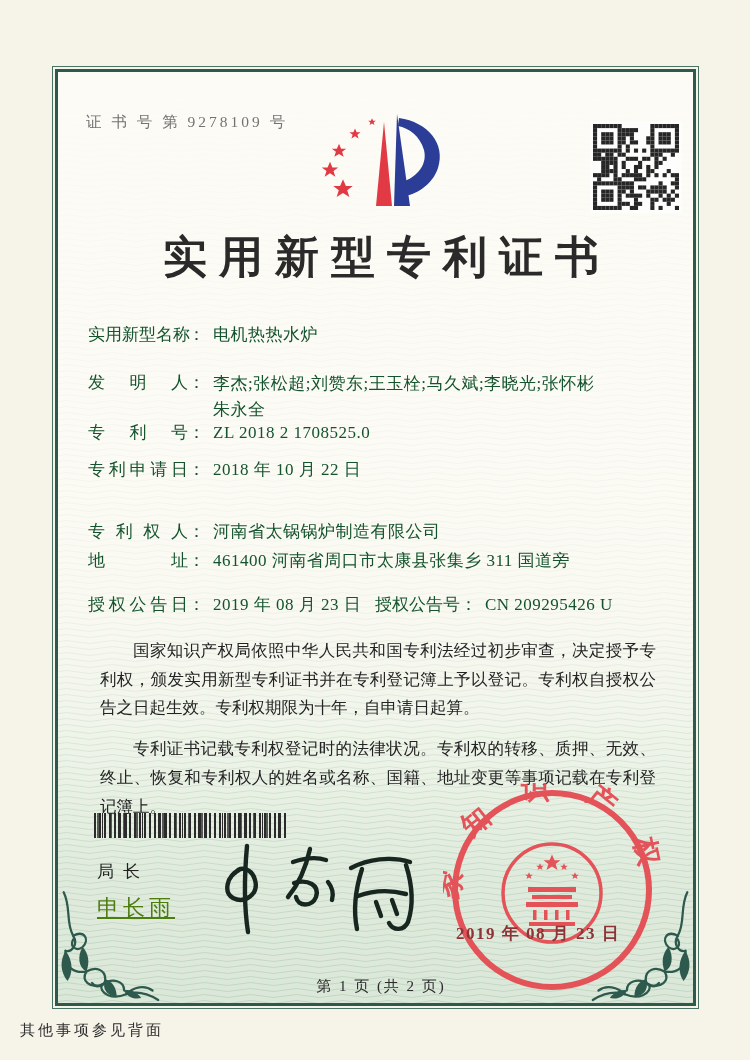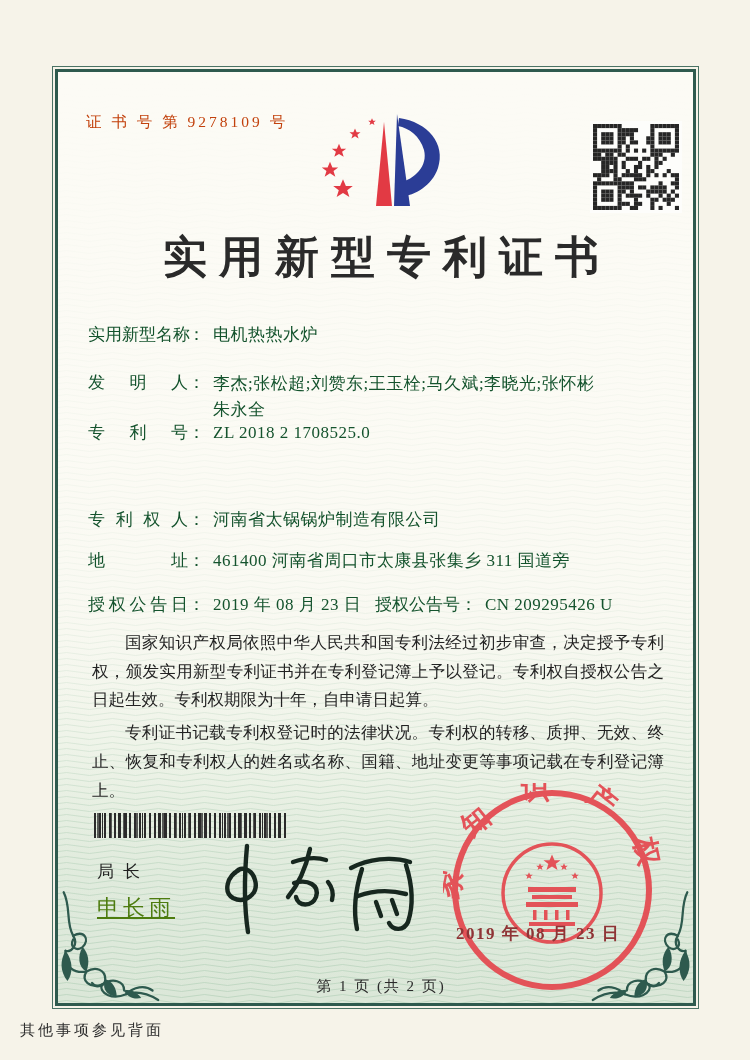--- a/index.html
+++ b/index.html
@@ -19,36 +19,36 @@
   
   .frame{
     position:absolute;left:52px;top:66px;right:51px;bottom:51px;
     border:1px solid #4a7264;pointer-events:none;
   }
   .frame::after{content:"";position:absolute;inset:2px;border:3px solid #2e5a4e;}
   .flourish{position:absolute;bottom:56px;width:104px;height:114px;}
   .fl-left{left:58px;}
   .fl-right{right:57px;transform:scaleX(-1);}
 
-  .cert-no{position:absolute;left:86px;top:112px;font-size:15.5px;letter-spacing:3px;color:#c2410c;}
+  .cert-no{position:absolute;left:86px;top:112px;font-size:15.5px;letter-spacing:3px;color:#737373;}
   .logo{position:absolute;left:298px;top:106px;width:152px;height:112px;}
   .qr{position:absolute;left:590px;top:121px;width:92px;height:92px;background:#fdfdfb;padding:3px;box-sizing:border-box;}
   .title{
     position:absolute;left:12px;top:228px;width:100%;text-align:center;
     font-size:44px;font-weight:700;letter-spacing:12px;color:#2a2a2a;
   }
   .row{position:absolute;left:88px;font-size:17px;color:#14532d;white-space:nowrap;}
   .flabel{display:inline-block;width:100px;text-align:justify;text-align-last:justify;vertical-align:top;}
   .colon{margin-right:8px;}
   .fvalue{letter-spacing:0.5px;}
   .fvalue.block{display:inline-block;vertical-align:top;white-space:normal;line-height:1.5;}
   .fvalue.w{display:inline-block;width:150px;}
   .second-pair{margin-left:12px;}
   .paras{position:absolute;left:88px;right:82px;top:625px;color:#232323;}
-  .paras p{margin:4px;font-size:16.5px;line-height:1.74;text-indent:2em;text-align:justify;}
+  .paras p{margin:12px;font-size:16.5px;line-height:1.74;text-indent:2em;text-align:justify;}
   .barcode{
     position:absolute;left:94px;top:813px;width:192px;height:25px;
     background:
       repeating-linear-gradient(90deg,#2a2a2a 0 2px,transparent 2px 5px),
       repeating-linear-gradient(90deg,#2a2a2a 0 1px,transparent 1px 8px),
       repeating-linear-gradient(90deg,transparent 0 3px,rgba(40,40,40,.75) 3px 5px,transparent 5px 13px);
   }
   .sig-title{position:absolute;left:97px;top:860px;font-size:17px;letter-spacing:9px;color:#222;}
   .sig-name{position:absolute;left:97px;top:893px;font-size:22px;letter-spacing:4px;color:#4d7c0f;text-decoration:underline;}
   .signature{position:absolute;left:205px;top:838px;width:228px;height:102px;}
@@ -388,22 +388,25 @@
   </div>
 
   <div class="row" style="top:371px">
     <span class="flabel">发明人</span><span class="colon">：</span><span class="fvalue block" style="max-width:460px"><span>李杰;张松超;刘赞东;王玉栓;马久斌;李晓光;张怀彬</span><br><span>朱永全</span></span>
   </div>
 
   <div class="row" style="top:421px">
     <span class="flabel">专利号</span><span class="colon">：</span><span class="fvalue">ZL 2018 2 1708525.0</span>
   </div>
 
-
-  <div class="row" style="top:508px">
+  <div class="row" style="top:458px">
+    <span class="flabel">专利申请日</span><span class="colon">：</span><span class="fvalue">2018 年 10 月 22 日</span>
+  </div>
+
+  <div class="row" style="top:520px">
     <span class="flabel">专利权人</span><span class="colon">：</span><span class="fvalue">河南省太锅锅炉制造有限公司</span>
   </div>
 
   <div class="row" style="top:549px">
     <span class="flabel">地址</span><span class="colon">：</span><span class="fvalue">461400 河南省周口市太康县张集乡 311 国道旁</span>
   </div>
 
   <div class="row" style="top:593px">
     <span class="flabel">授权公告日</span><span class="colon">：</span><span class="fvalue w">2019 年 08 月 23 日</span><span class="second-pair"><span>授权公告号</span><span class="colon">：</span><span class="fvalue">CN 209295426 U</span></span>
   </div>

